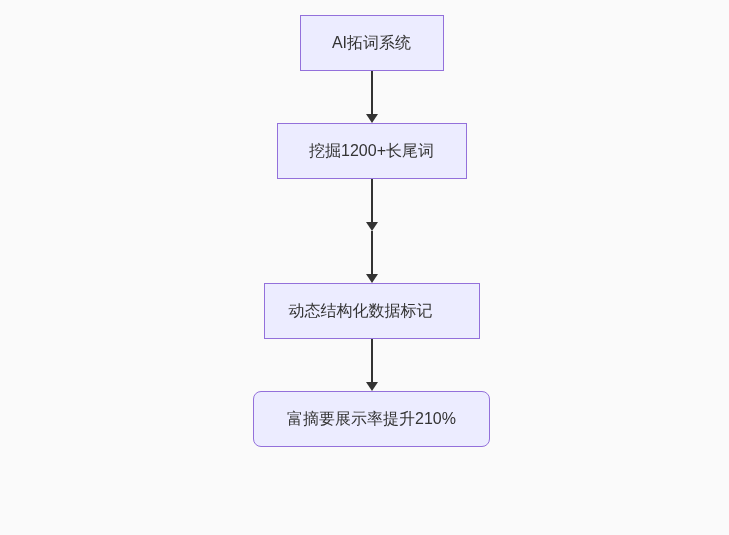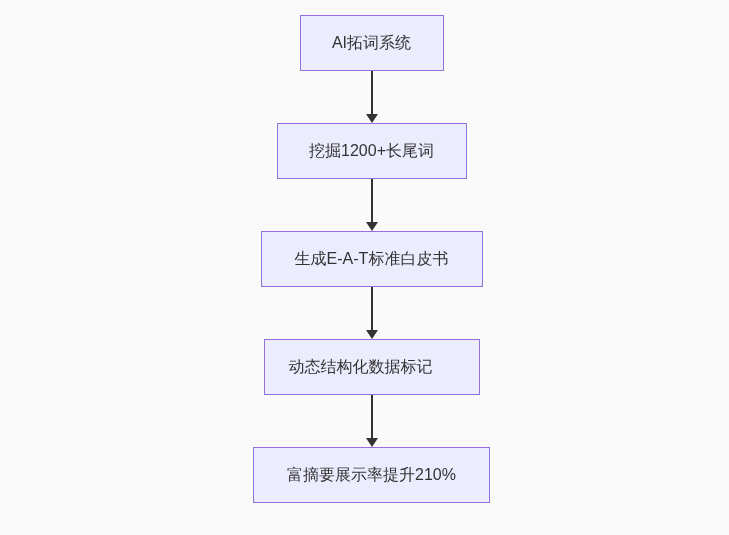--- a/index.html
+++ b/index.html
@@ -34,21 +34,21 @@
     font-size: 16px;
     line-height: 1;
     white-space: nowrap;
     padding: 0 30px;
   }
   
   .node.n0 { min-width: 144px; }
   .node.n1 { min-width: 190px; }
   .node.n2 { min-width: 222px; }
   .node.n3 { min-width: 216px; padding-left: 8px; }
-  .node.n4 { min-width: 237px; }
+  .node.n4 { min-width: 237px; border-radius: 8px; }
 
   .arrow {
     height: 52px;
     display: flex;
     flex-direction: column;
     align-items: center;
   }
   .arrow .shaft {
     width: 2px;
     flex: 1 1 auto;
@@ -78,23 +78,20 @@
 
   <div class="node n1">
     <span>挖掘1200+长尾词</span>
   </div>
 
   <div class="arrow">
     <div class="shaft"></div>
     <div class="head"></div>
   </div>
 
-  <div class="node n2">
-    <span>生成E-A-T标准白皮书</span>
-  </div>
 
   <div class="arrow">
     <div class="shaft"></div>
     <div class="head"></div>
   </div>
 
   <div class="node n3">
     <span>动态结构化数据标记</span>
   </div>
 

